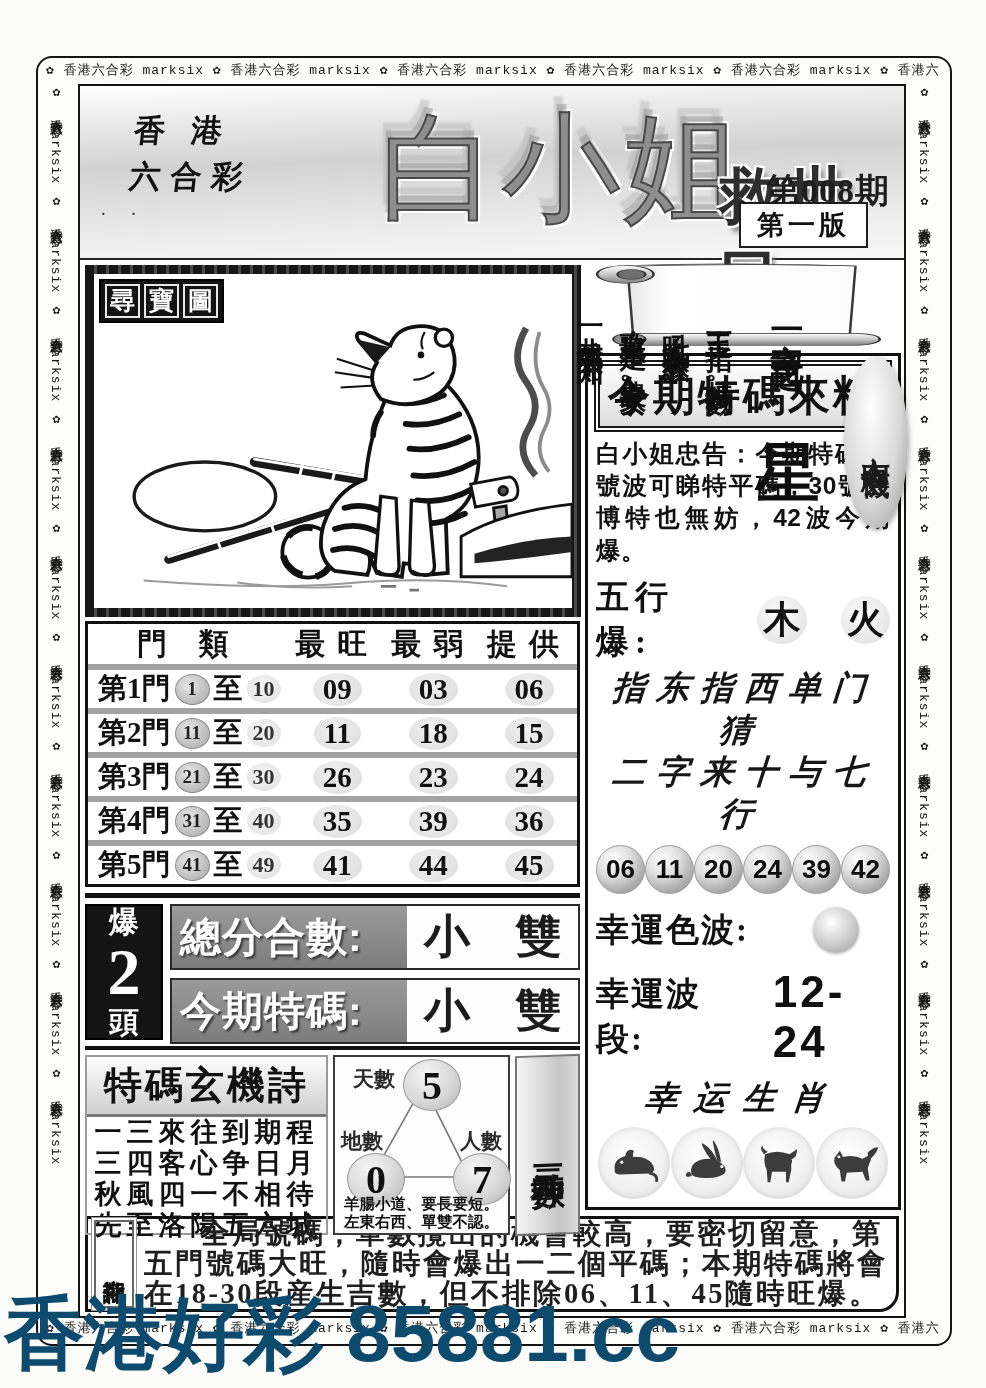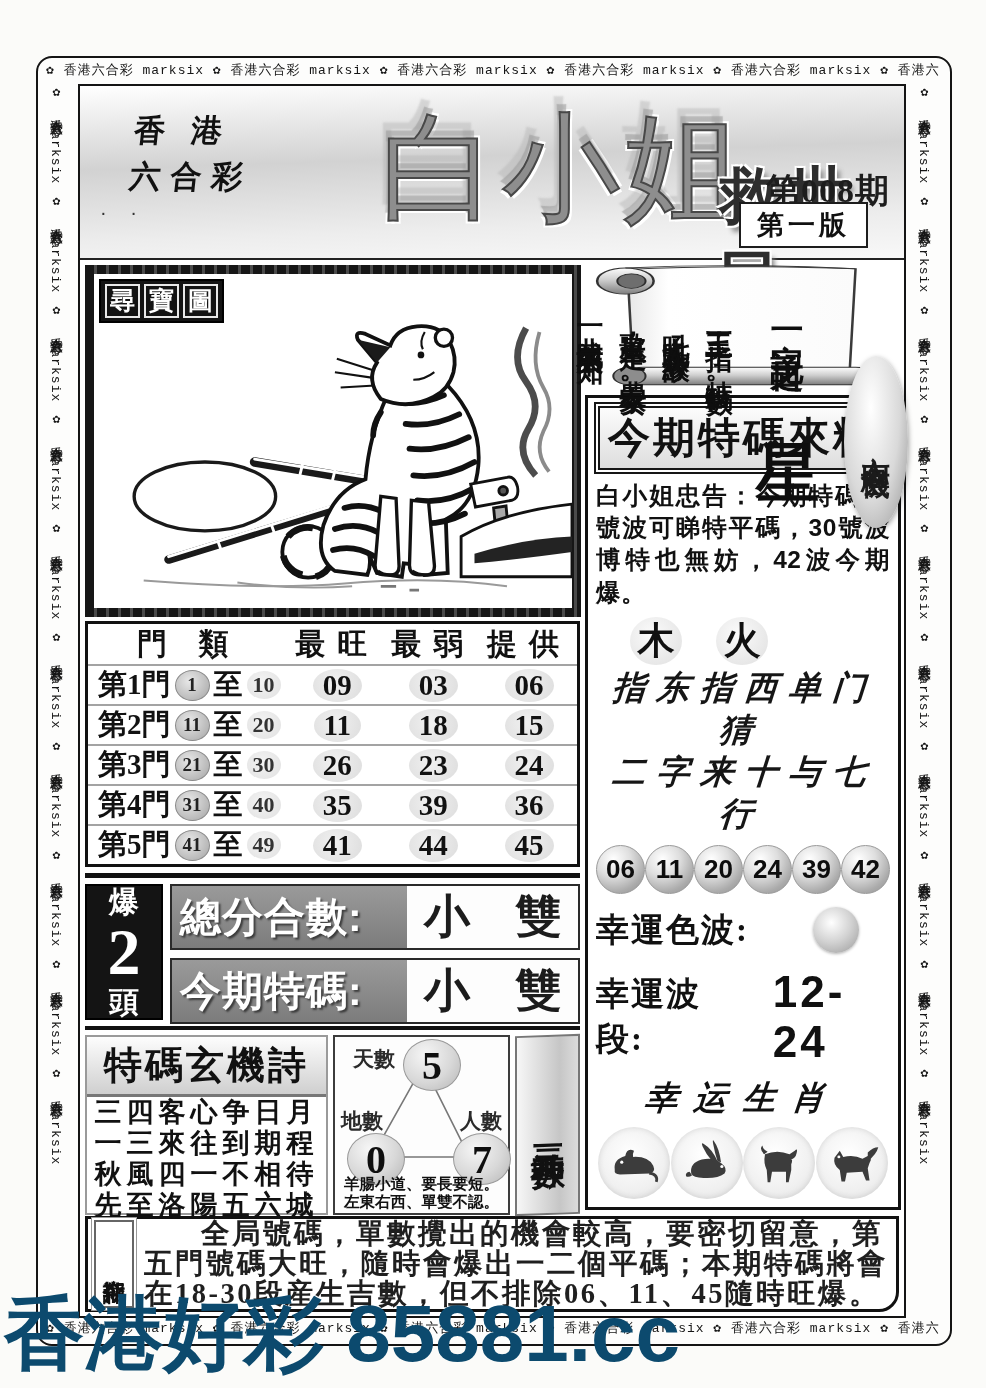--- a/index.html
+++ b/index.html
@@ -64,21 +64,21 @@
   .mystery{position:absolute;right:-4px;top:96px;width:64px;height:172px;border-radius:50%;
            background:radial-gradient(ellipse at 42% 30%,#ffffff,#d9d9d9 55%,#9c9c9c 95%);
            box-shadow:1px 2px 5px rgba(0,0,0,.35);display:flex;align-items:center;justify-content:center;
            writing-mode:vertical-rl;text-orientation:upright;font-size:29px;font-weight:900;color:#1b1b1b;letter-spacing:4px;}
 
   
   .analysis{margin:2px 5px 0 5px;border:3px solid #111;}
   .an-title{text-align:center;font-weight:900;font-size:35px;letter-spacing:5px;padding:3px 0 5px;
             background:linear-gradient(#f2f2f2,#d8d8d8);border-bottom:2px solid #111;}
   .an-grid{display:grid;grid-template-columns:2.1fr 1fr 1fr 1fr;}
-  .an-grid>div{border-top:2px solid #a3a3a3;display:flex;align-items:center;justify-content:center;
+  .an-grid>div{border-top:6px solid #a3a3a3;display:flex;align-items:center;justify-content:center;
                font-weight:900;height:38px;font-size:29px;}
   .an-grid .hd{font-size:30px;letter-spacing:12px;height:40px;}
   .door-cell{justify-content:flex-start !important;padding-left:10px;gap:4px;letter-spacing:0 !important;}
   .circ{display:inline-flex;align-items:center;justify-content:center;width:33px;height:29px;border-radius:50%;
         background:radial-gradient(circle at 40% 35%,#e8e8e8,#b9b9b9 70%,#9d9d9d);border:1px solid #8a8a8a;
         font-size:19px;font-weight:700;color:#222;}
   .toval{display:inline-flex;align-items:center;justify-content:center;min-width:34px;height:28px;border-radius:50%;
          background:radial-gradient(circle at 45% 40%,#f4f4f4,#e0e0e0);font-size:22px;font-weight:700;color:#333;}
   .num-oval{background:radial-gradient(circle at 45% 40%,#f1f1f1,#dcdcdc);border-radius:50%;padding:0 10px;}
 
@@ -360,22 +360,22 @@
             <div class="burst-row">
               <div class="br-label">今期特碼:</div>
               <div class="br-value serif">小 雙</div>
             </div>
           </div>
         </div>
 
         <div class="bottom-left">
           <div class="poem serif">
             <div class="poem-title">特碼玄機詩</div>
+            <div class="poem-line">一三來往到期程</div>
             <div class="poem-line">三四客心争日月</div>
-            <div class="poem-line">一三來往到期程</div>
             <div class="poem-line">秋風四一不相待</div>
             <div class="poem-line">先至洛陽五六城</div>
           </div>
           <div class="tri-box">
             <svg class="tri-svg" viewBox="0 0 188 176" preserveAspectRatio="none">
               <path d="M96,28 L40,120 M96,28 L146,120 M40,120 L146,120" stroke="#777" stroke-width="1.6" fill="none"></path>
             </svg>
             <span class="tri-label serif tl-top">天數</span>
             <span class="tri-label serif tl-left">地數</span>
             <span class="tri-label serif tl-right">人數</span>
@@ -424,20 +424,21 @@
             <div class="stcol">歌星本是，農家女。</div>
             <div class="stcol">一曲成名天下知。</div>
           </div>
           <div class="mystery serif">內有玄機</div>
         </div>
 
         <div class="panel">
           <div class="panel-title serif">今期特碼來料</div>
           <p class="advice">白小姐忠告：今期特碼17號波可睇特平碼，30號波博特也無妨，42波今期爆。</p>
           <div class="wuxing serif">
+            <span>五行爆:</span>
             <span class="wx-el">木</span>
             <span class="wx-el">火</span>
           </div>
           <div class="script">指东指西单门猜</div>
           <div class="script">二字来十与七行</div>
           <div class="balls">
             <span class="ball">06</span>
             <span class="ball">11</span>
             <span class="ball">20</span>
             <span class="ball">24</span>

